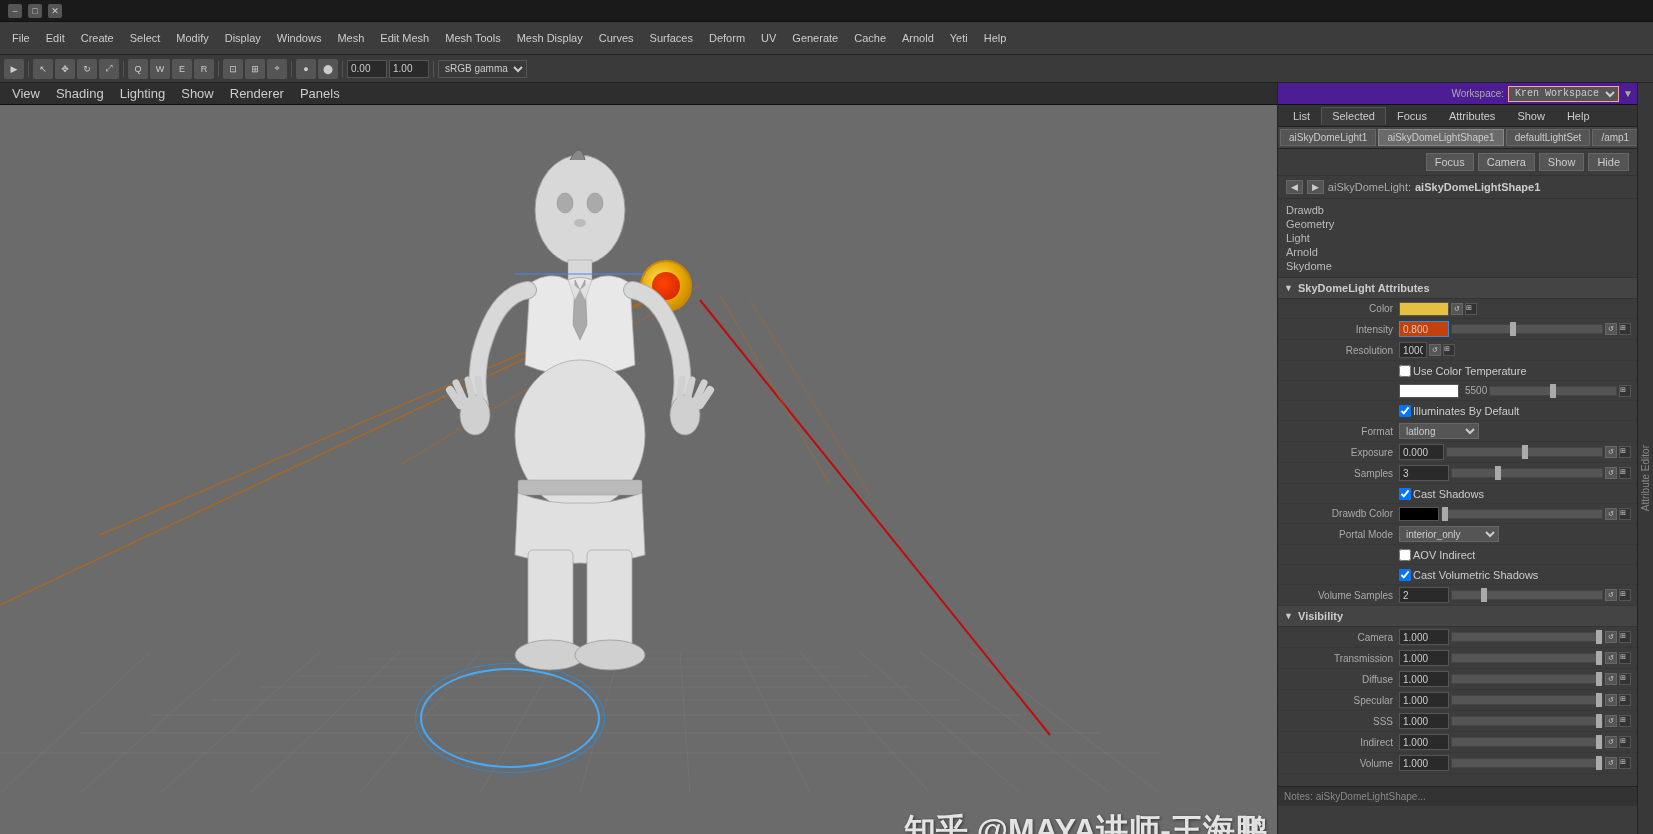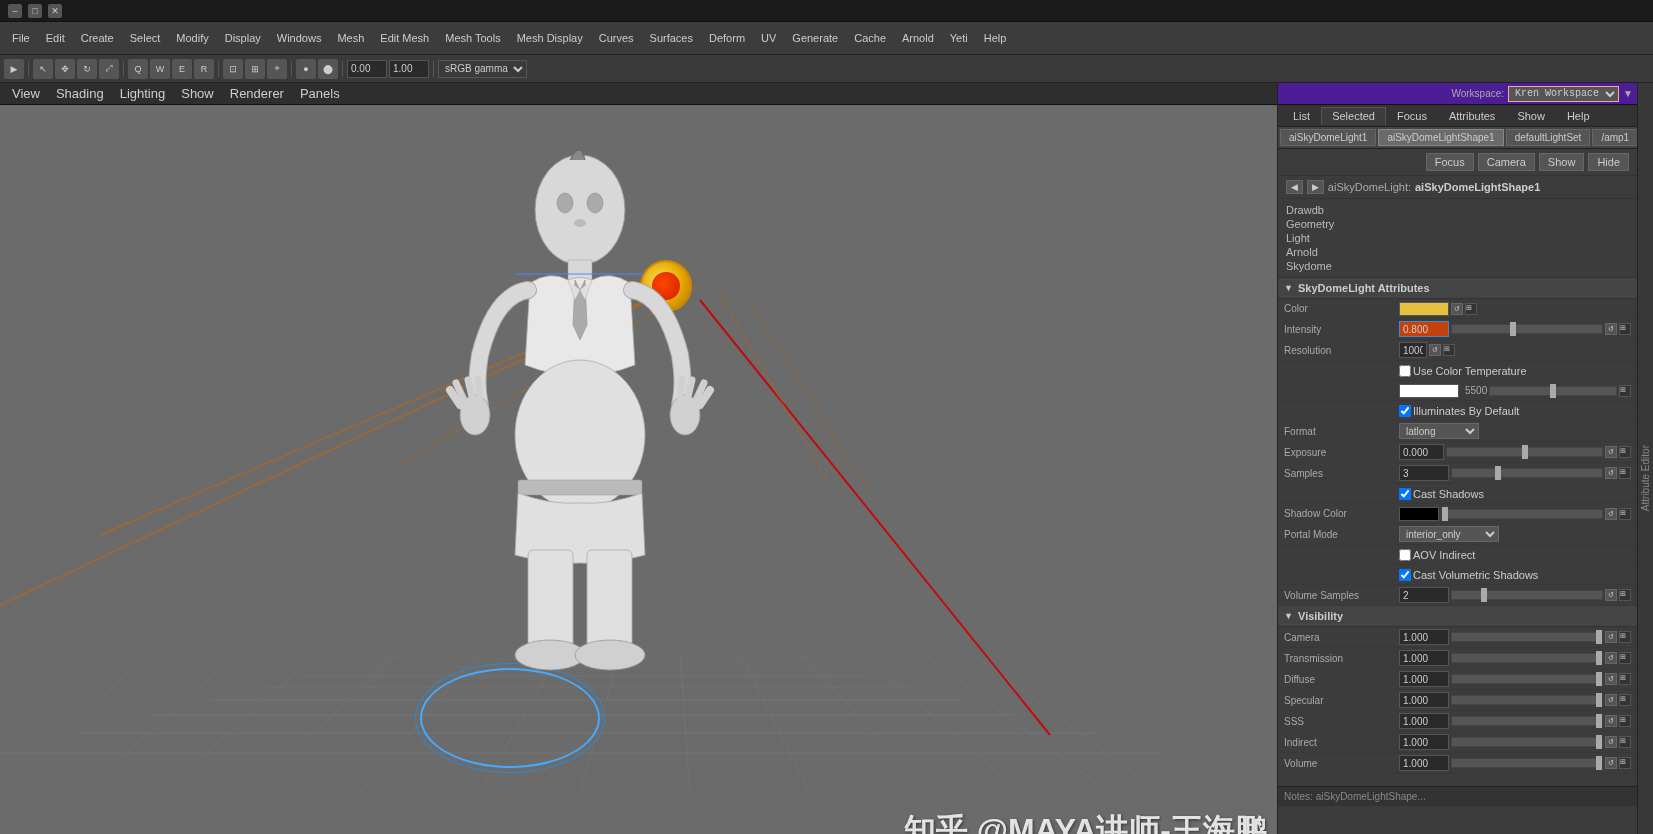--- a/index.html
+++ b/index.html
@@ -313,20 +313,21 @@
     
     .attr-row {
       display: flex;
       align-items: center;
       padding: 2px 6px;
       border-bottom: 1px solid #383838;
       min-height: 20px;
     }
     .attr-label {
       width: 115px;
+      text-align: right;
       color: #aaa;
       font-size: 10px;
       padding-right: 6px;
       flex-shrink: 0;
     }
     .attr-value {
       flex: 1;
       display: flex;
       align-items: center;
       gap: 2px;
@@ -756,21 +757,21 @@
 
         <div class="attr-row">
           <span class="attr-label"></span>
           <div class="attr-value">
             <input type="checkbox" class="attr-checkbox" checked="" style="">
             <span>Cast Shadows</span>
           </div>
         </div>
 
         <div class="attr-row">
-          <span class="attr-label">Shadow Color</span>
+          <span class="attr-label">Drawdb Color</span>
           <div class="attr-value">
             <div style="width:40px; height:14px; background:#000000; border:1px solid #555;"></div>
             <input type="range" min="0" max="100" value="0" style="width: 60px; height: 10px;">
             <div class="attr-reset-btn">↺</div>
             <div class="attr-icon-btn">⊞</div>
           </div>
         </div>
 
         <div class="attr-row">
           <span class="attr-label">Portal Mode</span>

